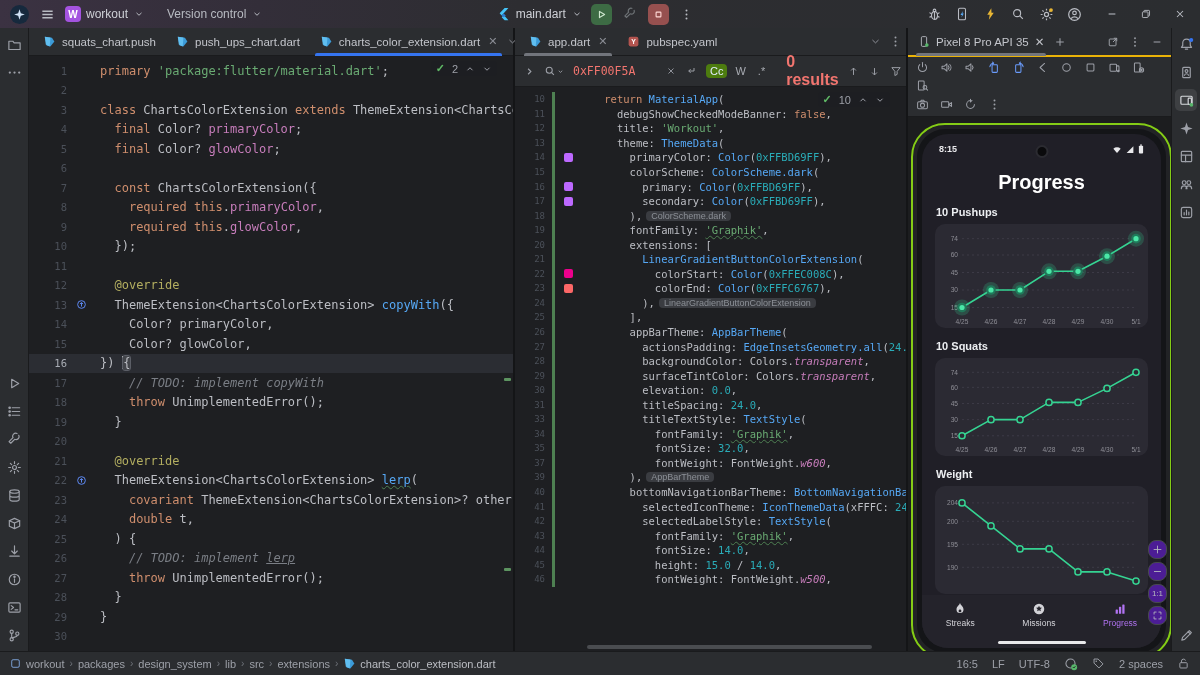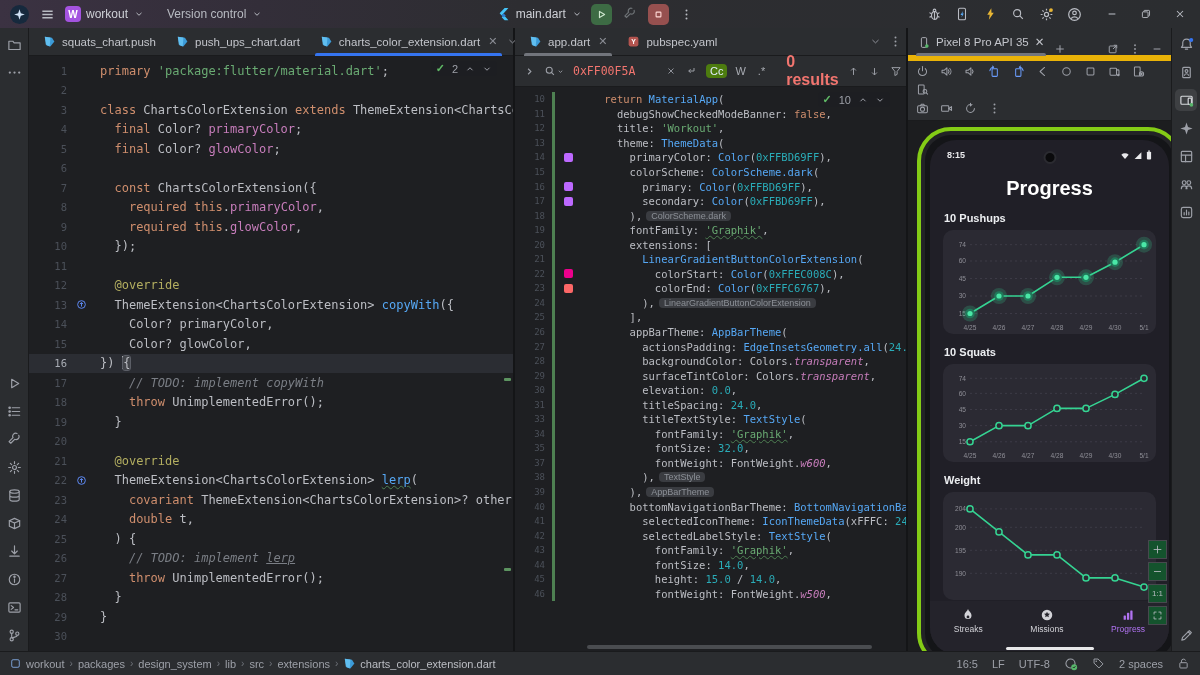--- a/index.html
+++ b/index.html
@@ -69,47 +69,47 @@
   .hscroll{position:absolute;bottom:2px;left:72px;width:285px;height:4px;background:#4a4c50;border-radius:2px;}
   
   .searchbar{height:30px;flex:0 0 30px;background:#2b2d30;border-bottom:1px solid #1a1b1d;display:flex;align-items:center;
              gap:9px;padding:0 9px;font-size:11.5px;color:#9da0a8;}
   .query{color:#f2756f;font-family:"DejaVu Sans Mono",monospace;min-width:84px;}
   .toggle{padding:1px 4px;border-radius:4px;font-size:11px;color:#a8abb2;}
   .toggle.active{background:#4d7c0f;color:#e3ecff;}
   .results{color:#f2756f;font-size:16px;margin-left:8px;font-weight:bold;}
   
   .devices{flex:1;display:flex;flex-direction:column;background:#242528;min-width:0;}
-  .dev-header{height:27px;flex:0 0 27px;background:#2b2d30;border-bottom:6px solid #eab308;display:flex;align-items:flex-end;
+  .dev-header{height:27px;flex:0 0 27px;background:#2b2d30;border-bottom:2px solid #eab308;display:flex;align-items:center;
               gap:8px;padding:0 8px;font-size:11.5px;color:#c3c5cb;}
   .dev-tab{display:flex;align-items:center;gap:6px;position:relative;height:26px;padding:0 2px;}
   .dev-tab::after{content:"";position:absolute;left:0;right:0;bottom:-1px;height:3px;background:#72757c;border-radius:2px 2px 0 0;}
   .dev-toolbar{background:#2b2d30;border-bottom:1px solid #1a1b1d;padding:2px 6px 3px;display:flex;flex-wrap:wrap;gap:1px 7px;width:100%;box-sizing:border-box;}
   .ticon{width:17px;height:17px;display:flex;align-items:center;justify-content:center;color:#9da0a8;}
   .ticon.accent{color:#6a9bfa;}
   .rowbreak{flex-basis:100%;height:0;}
   .dev-canvas{flex:1;position:relative;background:#1c1d1f;overflow:hidden;}
   .phone{position:absolute;left:3px;top:6px;width:257px;height:532px;border-radius:34px;background:#141518;
-         border:4px solid #84cc16;box-shadow:inset 0 0 0 4px #222326;margin-left:6px;}
+         border:2px solid #84cc16;box-shadow:inset 0 0 0 4px #222326;}
   .screen{position:absolute;left:9px;top:9px;right:9px;bottom:9px;border-radius:26px;background:#201f27;overflow:hidden;}
   .ph-status{height:14px;margin-top:8px;display:flex;align-items:center;padding:0 17px;color:#e9e9ec;font-size:9px;font-weight:600;}
   .cam{position:absolute;top:11px;left:50%;transform:translateX(-50%);width:9px;height:9px;border-radius:50%;
        background:#0a0a0c;border:2px solid #2b2b31;}
   .ph-icons{margin-left:auto;display:flex;gap:3px;align-items:center;}
   .ph-title{margin-top:15px;text-align:center;font-size:20px;font-weight:700;color:#ffffff;}
   .ph-body{padding:0 13px;}
   .sec-label{margin:12px 1px 6px;font-size:11px;font-weight:700;color:#eceef1;}
   .card{background:#2b2a33;border-radius:10px;overflow:hidden;}
   .ph-nav{position:absolute;bottom:0;left:0;right:0;height:46px;background:#24232b;display:flex;justify-content:space-around;
           align-items:flex-start;padding-top:7px;}
   .nav-item{display:flex;flex-direction:column;align-items:center;gap:2px;font-size:8.5px;color:#d3d3d8;}
   .nav-item.active{color:#b173f2;}
   .homebar{position:absolute;bottom:4px;left:50%;transform:translateX(-50%);width:88px;height:3.5px;border-radius:2px;background:#e8e8ea;}
   .zoomctl{position:absolute;right:4px;bottom:26px;display:flex;flex-direction:column;gap:3px;z-index:5;}
-  .zbtn{width:17px;height:17px;background:#14532d;border:1px solid #47494e;border-radius:0;color:#b6b9bf;
+  .zbtn{width:17px;height:17px;background:#4c1d95;border:1px solid #47494e;border-radius:8px;color:#b6b9bf;
         display:flex;align-items:center;justify-content:center;font-size:8px;}
   
   .statusbar{height:23px;flex:0 0 23px;background:#2b2d30;border-top:1px solid #1a1b1d;display:flex;align-items:center;
              padding:0 10px;font-size:11px;color:#9da0a8;gap:5px;}
   .crumb{display:flex;align-items:center;gap:5px;}
   .crumb-sep{color:#6f737a;font-size:10px;}
   .sb-right{margin-left:auto;display:flex;align-items:center;gap:14px;}
   .winctl{display:flex;align-items:center;gap:14px;margin-left:10px;color:#b9bcc3;}
 </style>
 </head>
@@ -807,26 +807,20 @@
             <span class="ln">35</span>
             <span class="chg"></span>
             <span class="gut"></span>
             <span class="code"><span class="tk-t">            </span><span class="tk-t">fontSize: </span><span class="tk-n">32.0</span><span class="tk-t">,</span></span>
           </div>
           <div class="cl">
             <span class="ln">37</span>
             <span class="chg"></span>
             <span class="gut"></span>
             <span class="code"><span class="tk-t">            </span><span class="tk-t">fontWeight: FontWeight.</span><span class="tk-i">w600</span><span class="tk-t">,</span></span>
-          </div>
-          <div class="cl">
-            <span class="ln">38</span>
-            <span class="chg"></span>
-            <span class="gut"></span>
-            <span class="code"><span class="tk-t">          </span><span class="tk-t">),</span><span class="chipInlay">TextStyle</span></span>
           </div>
           <div class="cl">
             <span class="ln">39</span>
             <span class="chg"></span>
             <span class="gut"></span>
             <span class="code"><span class="tk-t">        </span><span class="tk-t">),</span><span class="chipInlay">AppBarTheme</span></span>
           </div>
           <div class="cl">
             <span class="ln">40</span>
             <span class="chg"></span>

